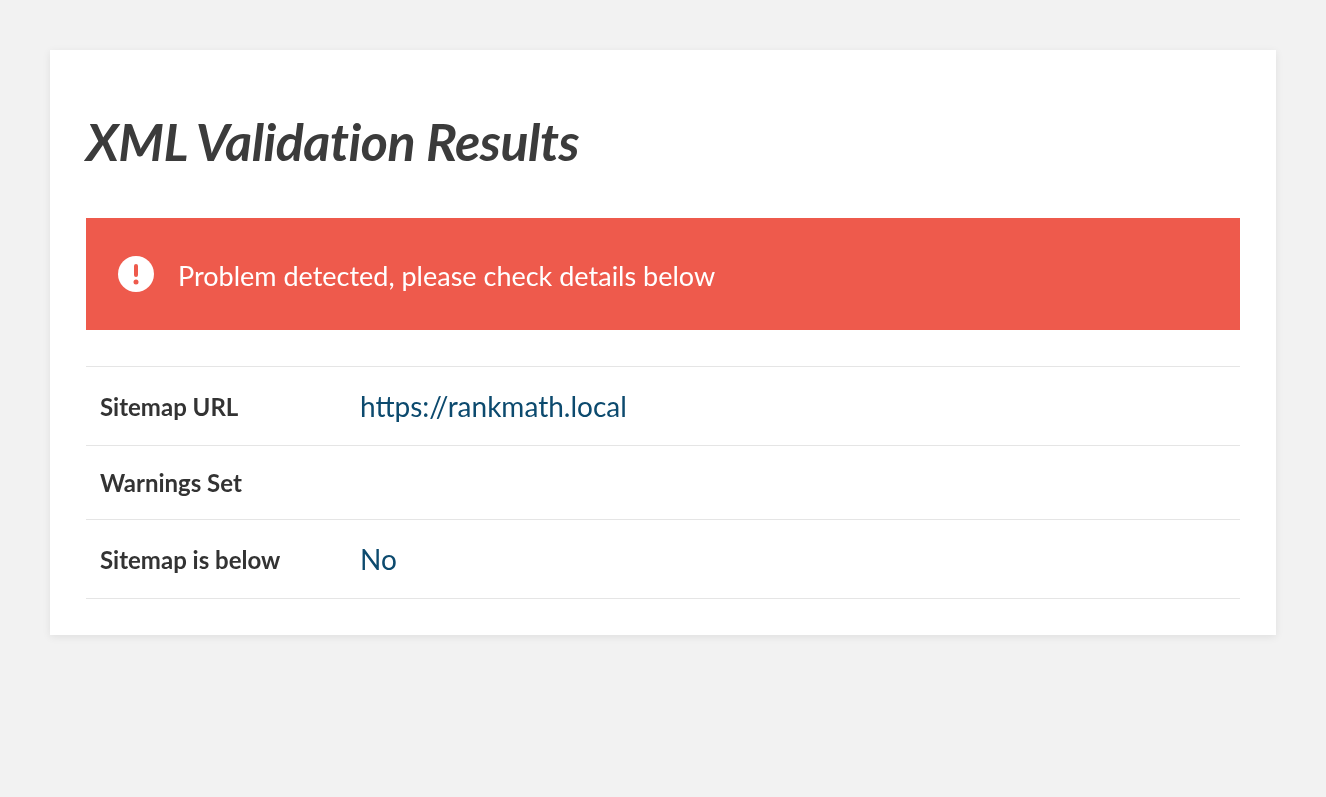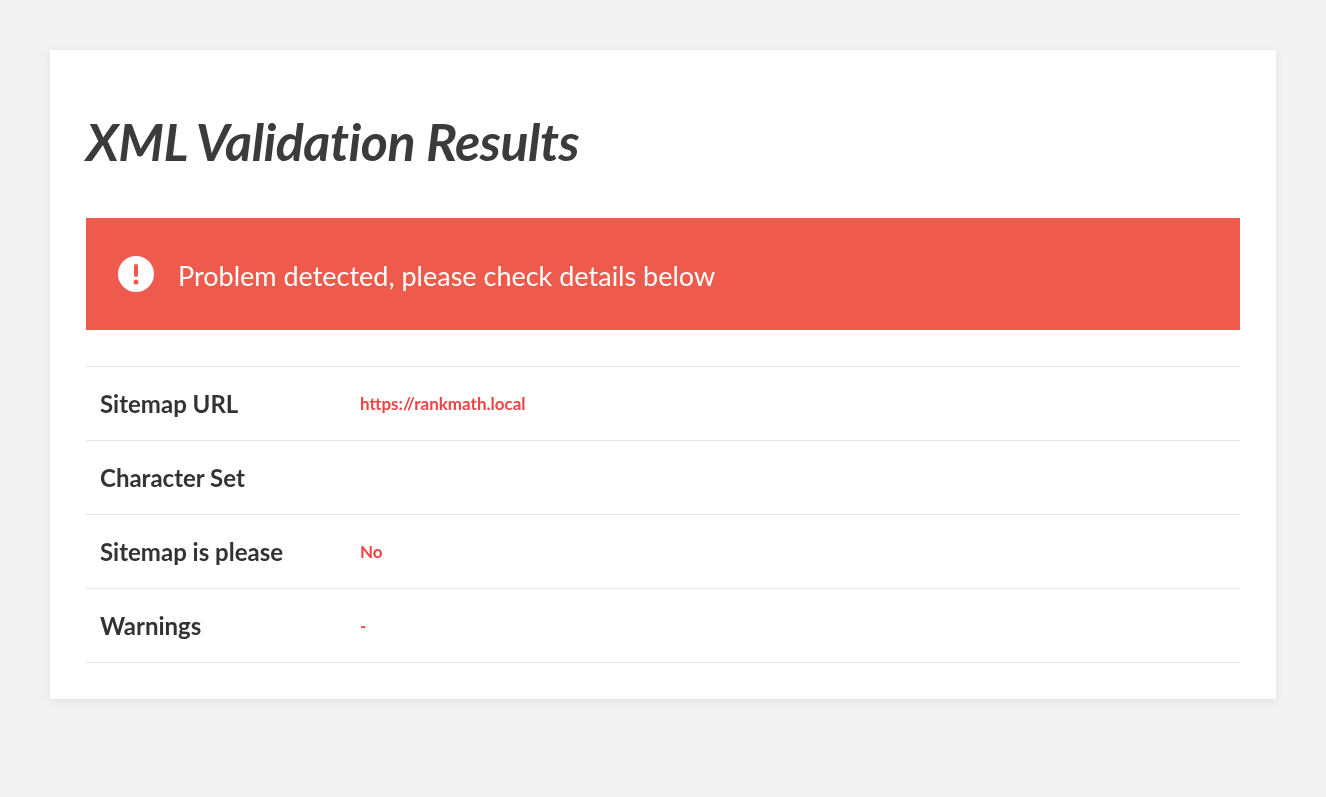--- a/index.html
+++ b/index.html
@@ -61,23 +61,23 @@
       padding: 22px 14px;
       vertical-align: middle;
     }
     .details-label {
       font-weight: 700;
       font-size: 24px;
       color: #333;
       width: 260px;
     }
     .details-value {
-      font-size: 17px;
-      color: #ef4444;
-      font-weight: 700;
+      font-size: 28px;
+      color: #0c4a6e;
+      font-weight: 400;
     }
     .details-value .underlined {
       border-bottom: 4px solid #8a4fbf;
       padding-bottom: 2px;
       display: inline-block;
     }
     .no-bottom-border {
       border-bottom: none !important;
     }
   </style>
@@ -98,26 +98,22 @@
     <span class="alert-text">Problem detected, please check details below</span>
   </div>
 
   <table class="details-table">
     <tbody>
         <tr class="details-row">
       <td class="details-label">Sitemap URL</td>
       <td class="details-value">https://rankmath.local</td>
     </tr>
     <tr class="details-row">
-      <td class="details-label">Character Set</td>
+      <td class="details-label">Warnings Set</td>
       <td class="details-value"></td>
     </tr>
     <tr class="details-row">
-      <td class="details-label">Sitemap is please</td>
+      <td class="details-label">Sitemap is below</td>
       <td class="details-value">No</td>
-    </tr>
-    <tr class="details-row">
-      <td class="details-label">Warnings</td>
-      <td class="details-value">-</td>
     </tr>
   </tbody>
     </table>
 </div>
 
 </body></html>

